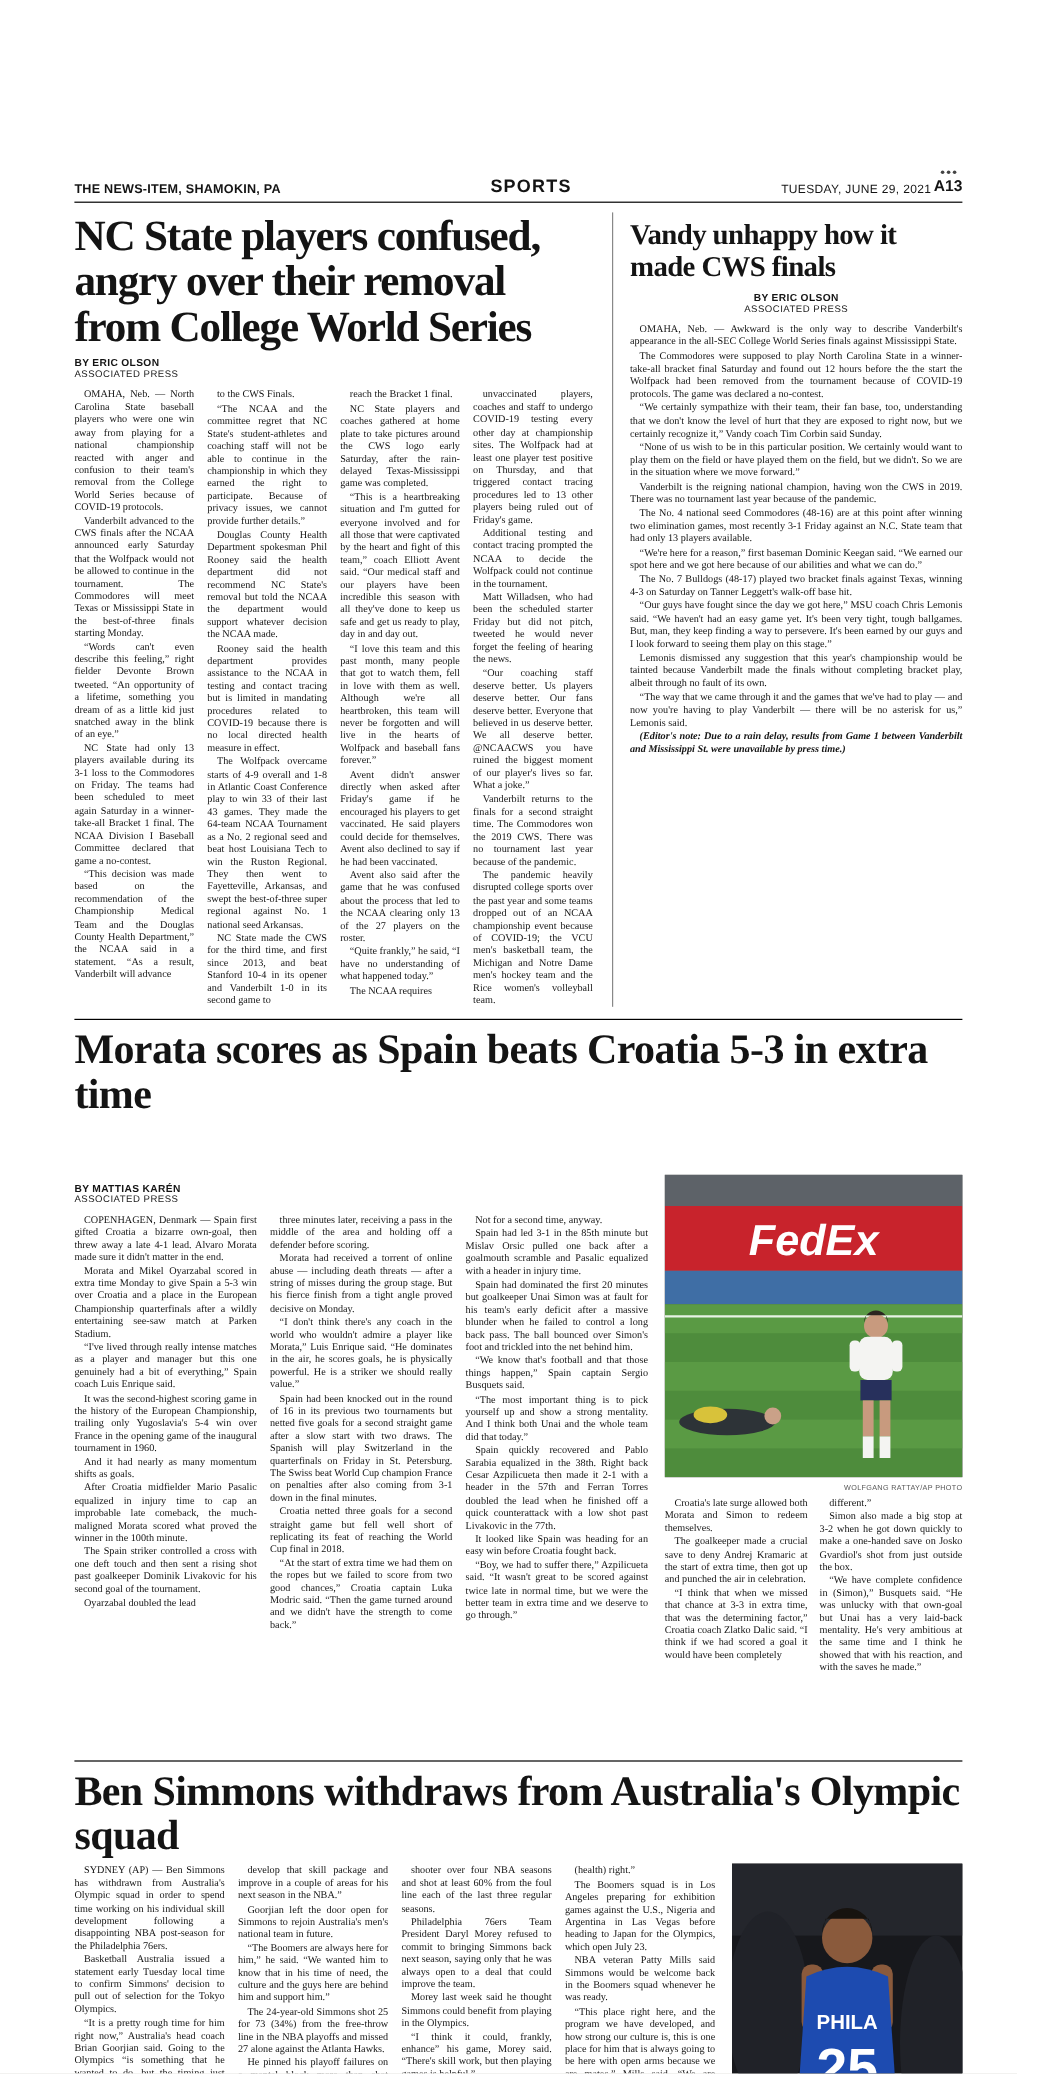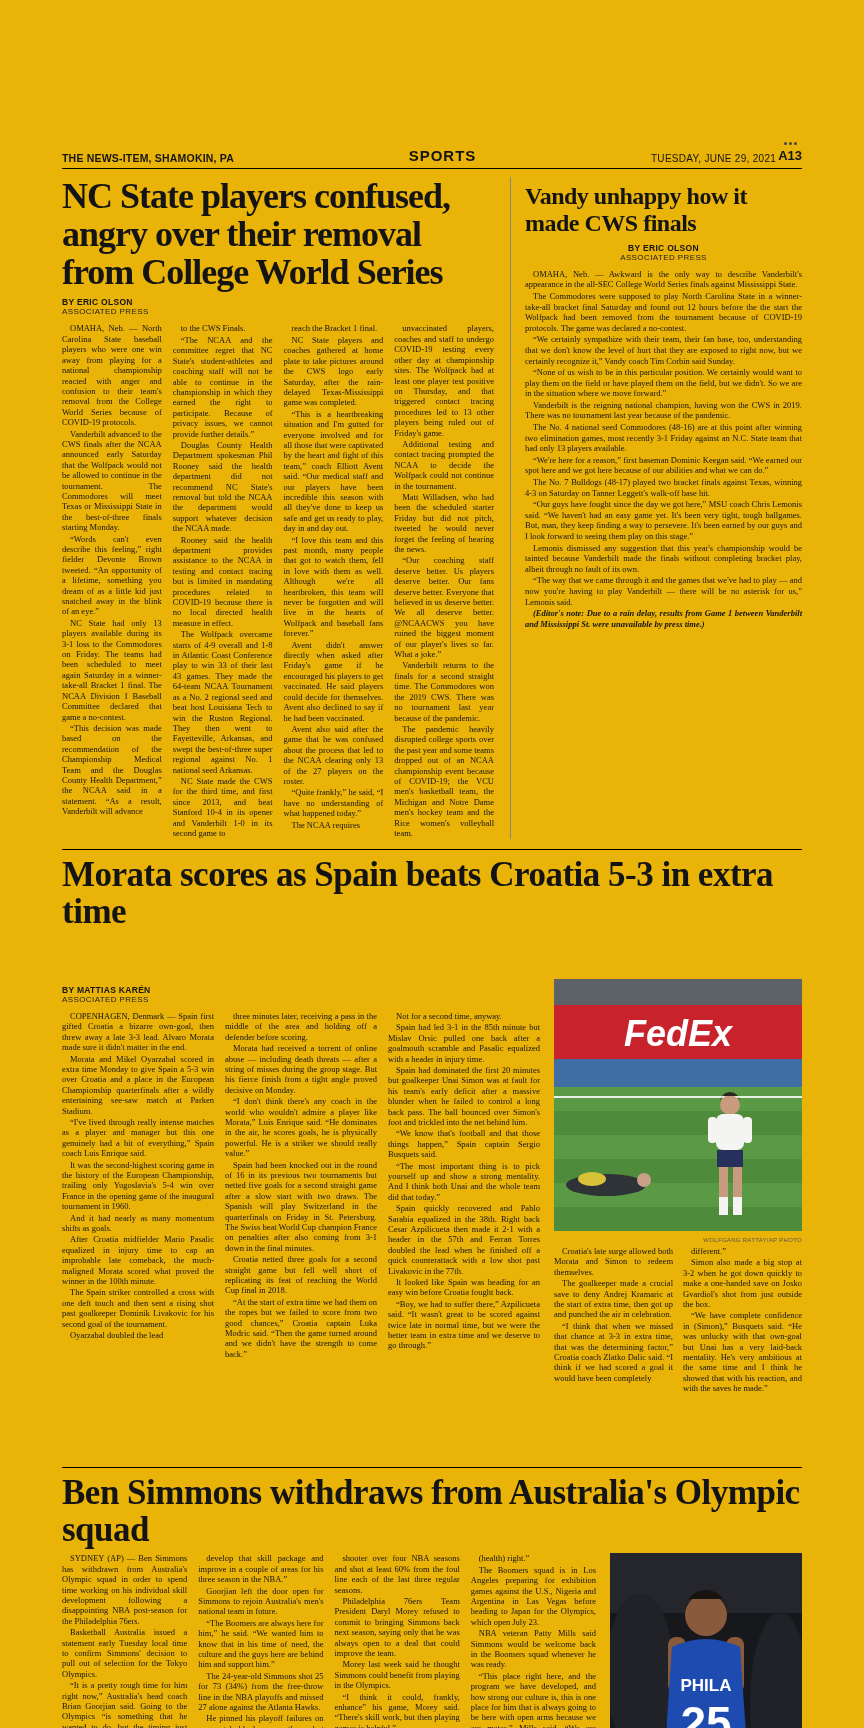--- a/index.html
+++ b/index.html
@@ -1,18 +1,18 @@
 <!DOCTYPE html>
 <html><head>
 <meta charset="utf-8">
 <style>
   * { margin:0; padding:0; box-sizing:border-box; }
   html,body { background:#e9e9e7; }
   body { width:864px; height:1728px; font-family:"Liberation Serif", serif; color:#141414; }
-  .sheet { width:864px; height:1728px; background:#eab308; padding:142px 62px 30px; overflow:hidden; }
+  .sheet { width:864px; height:1728px; background:#ffffff; padding:142px 62px 30px; overflow:hidden; }
 
   
   .masthead { display:flex; align-items:flex-end; justify-content:space-between; border-bottom:1.5px solid #000; padding-bottom:4px; font-family:"Liberation Sans", sans-serif; }
   .pub-name { font-weight:bold; font-size:10.5px; letter-spacing:.2px; }
   .section-label { font-weight:bold; font-size:15px; letter-spacing:1px; }
   .head-right { display:flex; align-items:flex-end; gap:2px; }
   .page-date { font-size:10px; letter-spacing:.3px; }
   .pagenum-wrap { text-align:right; }
   .corner-dots { display:flex; gap:2px; justify-content:center; margin-bottom:1px; }
   .corner-dots i { width:3px; height:3px; border-radius:50%; background:#444; }
@@ -142,21 +142,21 @@
   <div>
     <h2 class="sec-headline">Morata scores as Spain beats Croatia 5-3 in extra time</h2>
     <div class="soccer-grid">
       <div>
         <div class="byline">
           <div class="by">BY MATTIAS KARÉN</div>
           <div class="org">ASSOCIATED PRESS</div>
         </div>
         <div class="cols">
           <div class="bodycol">
-              <p>COPENHAGEN, Denmark — Spain first gifted Croatia a bizarre own-goal, then threw away a late 3-3 lead. Alvaro Morata made sure it didn't matter in the end.</p>
+              <p>COPENHAGEN, Denmark — Spain first gifted Croatia a bizarre own-goal, then threw away a late 4-1 lead. Alvaro Morata made sure it didn't matter in the end.</p>
               <p>Morata and Mikel Oyarzabal scored in extra time Monday to give Spain a 5-3 win over Croatia and a place in the European Championship quarterfinals after a wildly entertaining see-saw match at Parken Stadium.</p>
               <p>“I've lived through really intense matches as a player and manager but this one genuinely had a bit of everything,” Spain coach Luis Enrique said.</p>
               <p>It was the second-highest scoring game in the history of the European Championship, trailing only Yugoslavia's 5-4 win over France in the opening game of the inaugural tournament in 1960.</p>
               <p>And it had nearly as many momentum shifts as goals.</p>
               <p>After Croatia midfielder Mario Pasalic equalized in injury time to cap an improbable late comeback, the much-maligned Morata scored what proved the winner in the 100th minute.</p>
               <p>The Spain striker controlled a cross with one deft touch and then sent a rising shot past goalkeeper Dominik Livakovic for his second goal of the tournament.</p>
               <p>Oyarzabal doubled the lead</p>
             </div>
           <div class="bodycol">
               <p>three minutes later, receiving a pass in the middle of the area and holding off a defender before scoring.</p>
@@ -232,21 +232,21 @@
     <h2 class="sec-headline">Ben Simmons withdraws from Australia's Olympic squad</h2>
     <div class="bball-grid">
       <div class="cols">
         <div class="bodycol">
             <p>SYDNEY (AP) — Ben Simmons has withdrawn from Australia's Olympic squad in order to spend time working on his individual skill development following a disappointing NBA post-season for the Philadelphia 76ers.</p>
             <p>Basketball Australia issued a statement early Tuesday local time to confirm Simmons' decision to pull out of selection for the Tokyo Olympics.</p>
             <p>“It is a pretty rough time for him right now,” Australia's head coach Brian Goorjian said. Going to the Olympics “is something that he wanted to do, but the timing just hasn't worked.</p>
             <p>“The best thing for everybody right now is for him to go on and</p>
           </div>
         <div class="bodycol">
-            <p>develop that skill package and improve in a couple of areas for his three season in the NBA.”</p>
+            <p>develop that skill package and improve in a couple of areas for his next season in the NBA.”</p>
             <p>Goorjian left the door open for Simmons to rejoin Australia's men's national team in future.</p>
             <p>“The Boomers are always here for him,” he said. “We wanted him to know that in his time of need, the culture and the guys here are behind him and support him.”</p>
             <p>The 24-year-old Simmons shot 25 for 73 (34%) from the free-throw line in the NBA playoffs and missed 27 alone against the Atlanta Hawks.</p>
             <p>He pinned his playoff failures on a mental block more than shot mechanics.</p>
             <p>The three-time All-Star is a 5 for 34 career 3-point</p>
           </div>
         <div class="bodycol">
             <p>shooter over four NBA seasons and shot at least 60% from the foul line each of the last three regular seasons.</p>
             <p>Philadelphia 76ers Team President Daryl Morey refused to commit to bringing Simmons back next season, saying only that he was always open to a deal that could improve the team.</p>
             <p>Morey last week said he thought Simmons could benefit from playing in the Olympics.</p>

